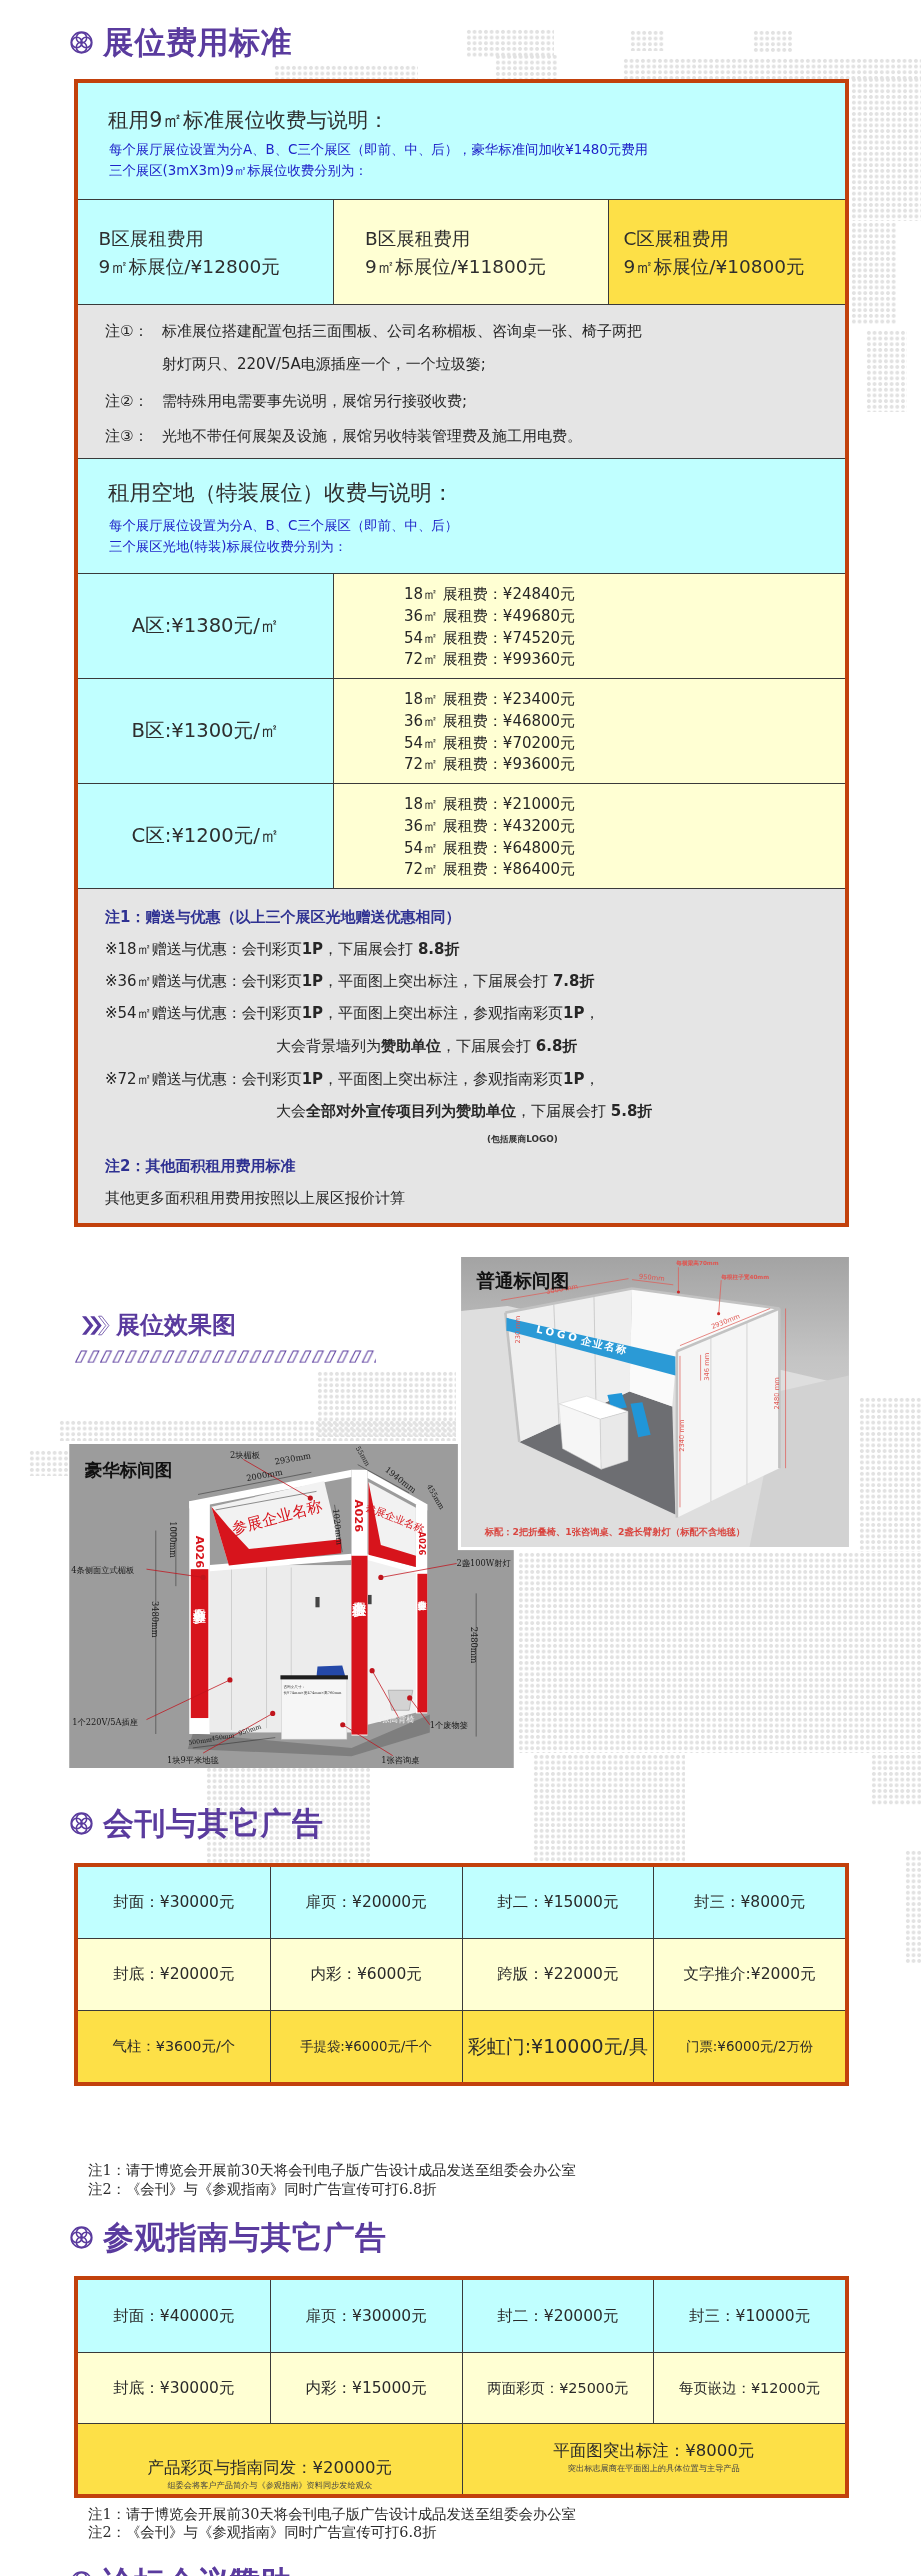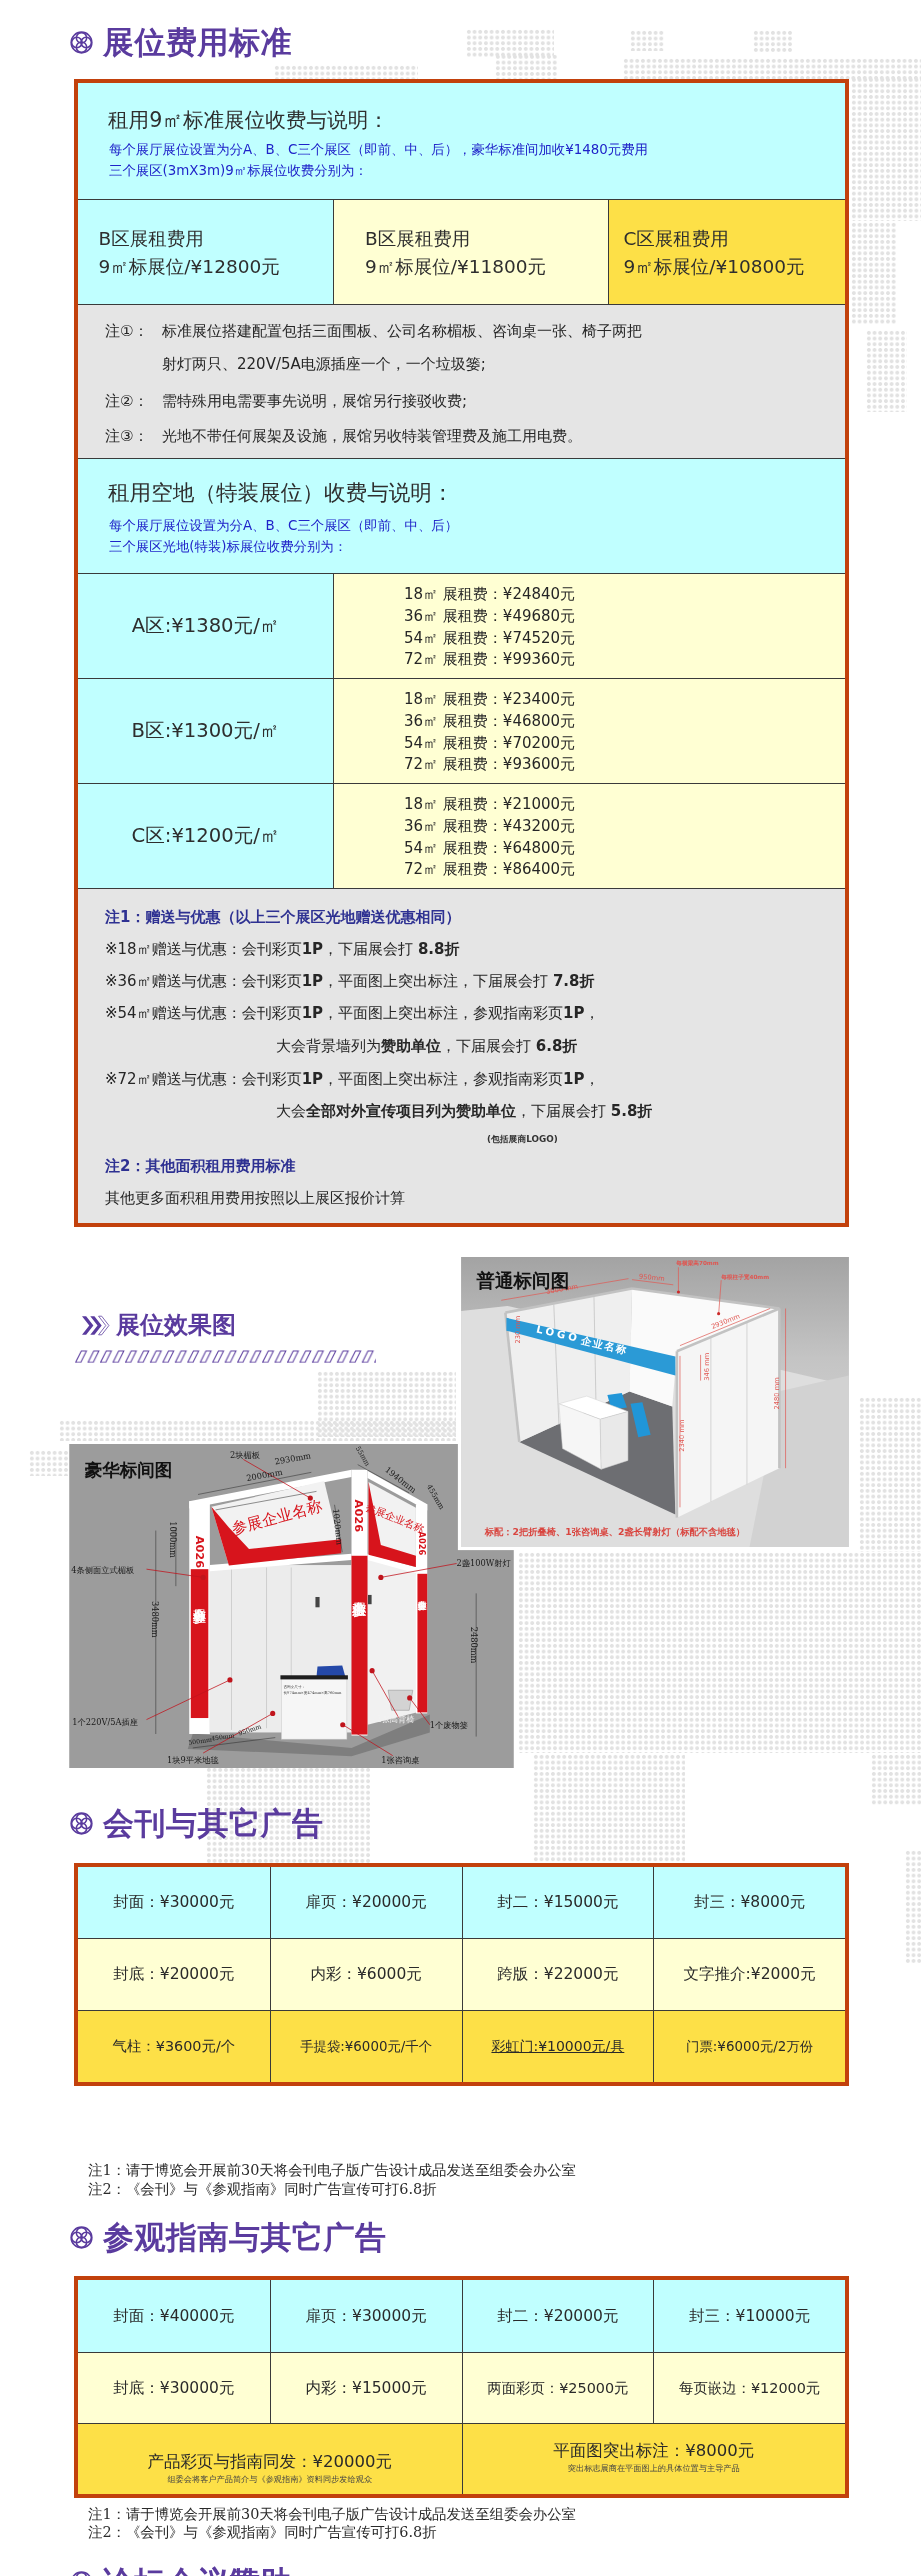--- a/index.html
+++ b/index.html
@@ -399,21 +399,21 @@
   </div>
   <div class="row lav" style="height:72px;">
     <div class="cells">
       <div class="cell" style="width:25%;">
           <span class="ad-txt" style="font-size:14.4px;">气柱：¥3600元/个</span>
         </div>
       <div class="cell" style="width:25%;">
           <span class="ad-txt" style="font-size:13.4px;">手提袋:¥6000元/千个</span>
         </div>
       <div class="cell" style="width:25%;">
-          <span class="ad-txt" style="font-size:14px;text-decoration:underline;">彩虹门:¥10000元/具</span>
+          <span class="ad-txt" style="font-size:19px;">彩虹门:¥10000元/具</span>
         </div>
       <div class="cell" style="width:25%;">
           <span class="ad-txt" style="font-size:13.4px;">门票:¥6000元/2万份</span>
         </div>
     </div>
   </div>
 </div>
 <div class="abs kai nw" style="left:88px;top:2161px;font-size:14.4px;line-height:18.5px;z-index:2;">注1：请于博览会开展前30天将会刊电子版广告设计成品发送至组委会办公室</div>
 <div class="abs kai nw" style="left:88px;top:2180px;font-size:14.4px;line-height:18.5px;z-index:2;">注2：《会刊》与《参观指南》同时广告宣传可打6.8折</div>
 
@@ -456,21 +456,21 @@
       <div class="cell" style="width:25%;">
           <span class="ad-txt" style="font-size:14.4px;">两面彩页：¥25000元</span>
         </div>
       <div class="cell" style="width:25%;">
           <span class="ad-txt" style="font-size:14.4px;">每页嵌边：¥12000元</span>
         </div>
     </div>
   </div>
   <div class="row lav" style="height:71px;">
     <div class="cells">
-      <div class="cell" style="width:50%;flex-direction:column;justify-content:flex-end;padding-bottom:9px;">
+      <div class="cell" style="width:50%;flex-direction:column;justify-content:flex-end;padding-bottom:3px;">
         <span class="ad-txt" style="font-size:16.5px;line-height:21.6px;">产品彩页与指南同发：¥20000元</span>
         <span class="nw" style="font-size:8.2px;line-height:12.4px;color:#444;">组委会将客户产品简介与《参观指南》资料同步发给观众</span>
       </div>
       <div class="cell" style="width:50%;flex-direction:column;justify-content:flex-end;padding-bottom:20px;">
         <span class="ad-txt" style="font-size:16.5px;line-height:21.6px;">平面图突出标注：¥8000元</span>
         <span class="nw" style="font-size:8.2px;line-height:12.4px;color:#444;">突出标志展商在平面图上的具体位置与主导产品</span>
       </div>
     </div>
   </div>
 </div>

